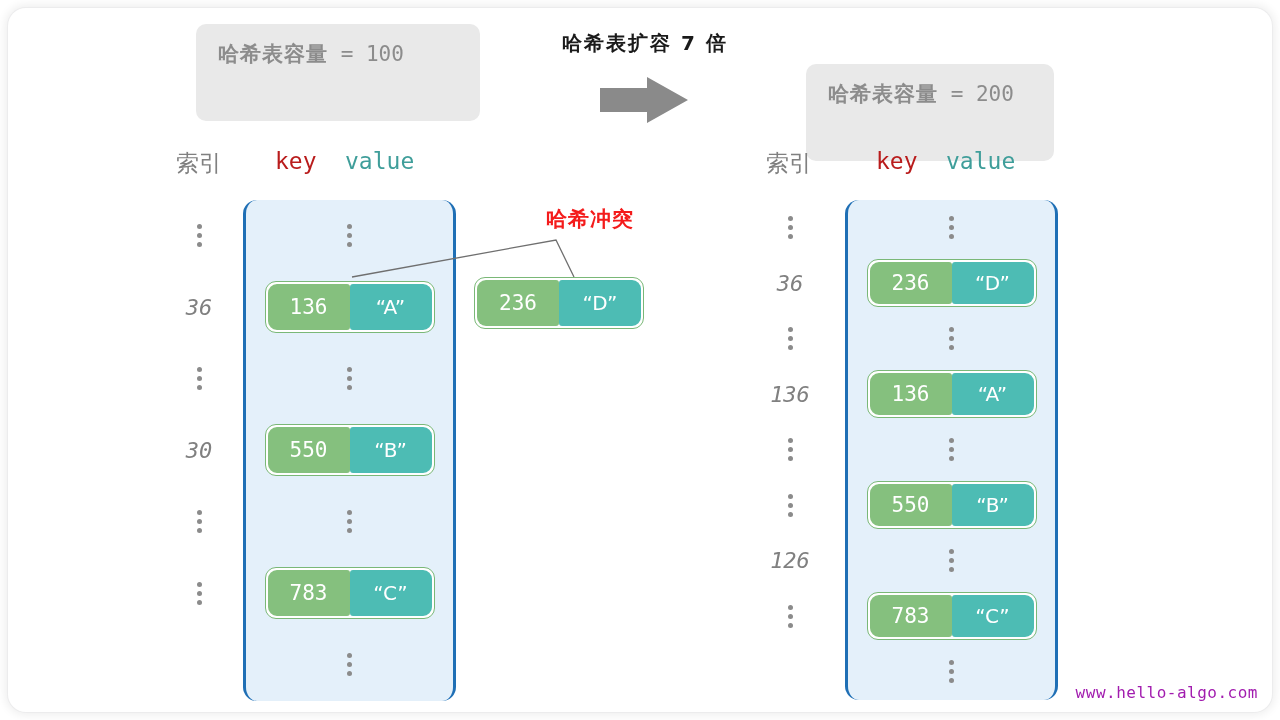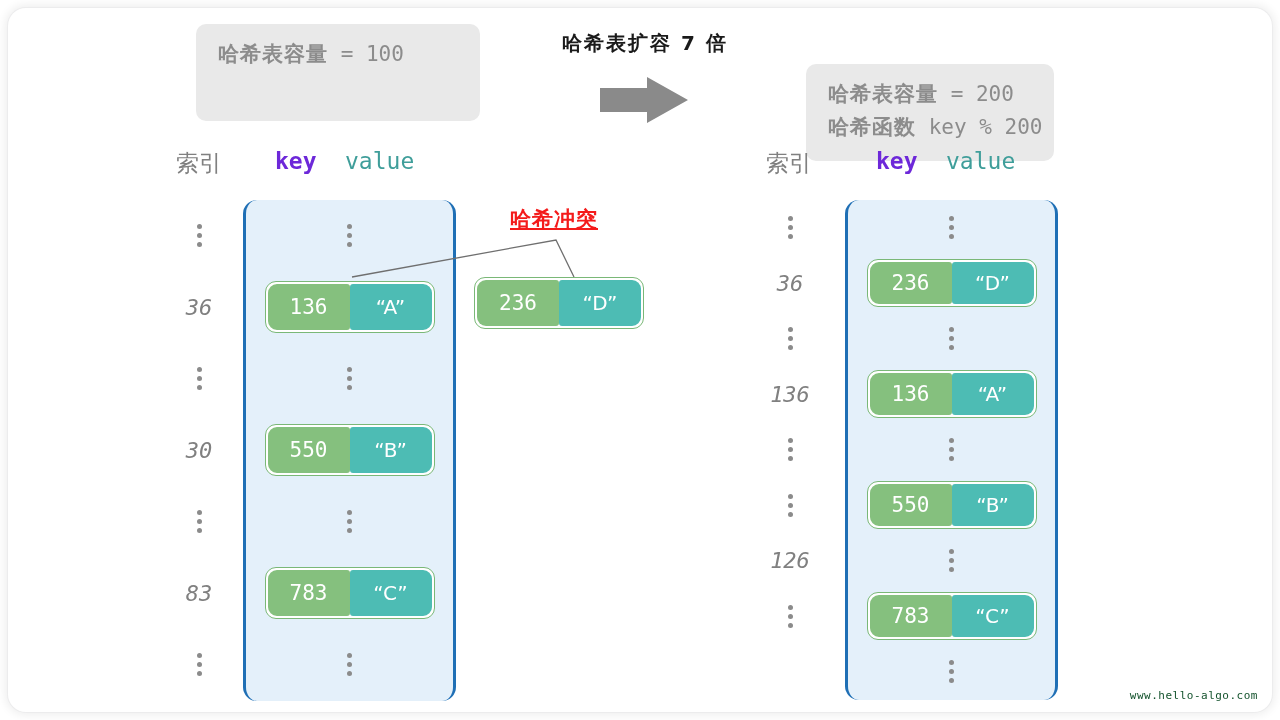--- a/index.html
+++ b/index.html
@@ -77,21 +77,21 @@
   }
 
   
   .col-head {
     position: absolute;
     font-family: "DejaVu Sans Mono", "Liberation Mono", monospace;
     font-size: 23px;
     white-space: pre;
   }
   .col-head.idx  { color: #808080; font-family: "DejaVu Sans", "Liberation Sans", sans-serif; }
-  .col-head.key  { color: #6d28d9; font-weight: bold; }
+  .col-head.key  { color: #b91c1c; }
   .col-head.val  { color: #3f9e9a; }
 
   
   .table-panel {
     position: absolute;
     background: #e4f0fa;
     border-left: 3px solid #1f6fb5;
     border-right: 3px solid #1f6fb5;
     border-radius: 14px;
     box-sizing: border-box;
@@ -166,61 +166,59 @@
   #collision-entry {
     position: absolute;
     left: 474px;
     top: 277px;
   }
   #collision-label {
     position: absolute;
     left: 474px;
     top: 205px;
     width: 160px;
-    text-align: center;
+    text-align: right;
     color: #f41b1b;
     font-size: 21px;
     font-weight: bold;
     letter-spacing: 1px;
     white-space: pre;
-    text-decoration: underline;
   }
   #collision-lines {
     position: absolute;
     left: 0;
     top: 0;
     width: 1280px;
     height: 720px;
     pointer-events: none;
   }
 
   
   #watermark {
     position: absolute;
     right: 22px;
     bottom: 18px;
     font-family: "DejaVu Sans Mono", "Liberation Mono", monospace;
-    font-size: 11px;
-    color: #14532d;
+    font-size: 16px;
+    color: #a21caf;
     letter-spacing: 0.5px;
   }
 </style>
 </head>
 <body>
 
 <div id="canvas">
   <div id="frame"></div>
 
   <div class="info-box" id="info-left">
     <div class="info-line"><span class="zh">哈希表容量</span><span> = 100</span></div>
   </div>
 
   <div class="info-box" id="info-right">
     <div class="info-line"><span class="zh">哈希表容量</span><span> = 200</span></div>
-    <div class="info-line"><span class="zh">哈希函数</span><span> key % 200</span></div>
   </div>
 
   <div id="transform-label">哈希表扩容 7 倍</div>
 
   <svg id="transform-arrow" viewBox="0 0 88 46">
     <polygon points="0,11 47,11 47,0 88,23 47,46 47,35 0,35" fill="#8a8a8a"></polygon>
   </svg>
 
   <div class="col-head idx" style="left:170px; top:148px; width:58px; text-align:center;">索引</div>
   <div class="col-head key" style="left:275px; top:148px;">key</div>
@@ -247,21 +245,20 @@
         </div>
       </div>
       <div class="idx-cell" style="height: 71.5px;">30</div>
       <div class="idx-cell" style="height: 71.5px;">
         <div class="vdots">
           <i></i>
           <i></i>
           <i></i>
         </div>
       </div>
-      <div class="idx-cell" style="height: 71.5px;">83</div>
       <div class="idx-cell" style="height: 71.5px;">
         <div class="vdots">
           <i></i>
           <i></i>
           <i></i>
         </div>
       </div>
     </div>
   <div class="table-panel" id="left-panel" style="left: 243px; top: 200px; width: 213px; height: 500.5px;">
       <div class="row" style="height: 71.5px;">

